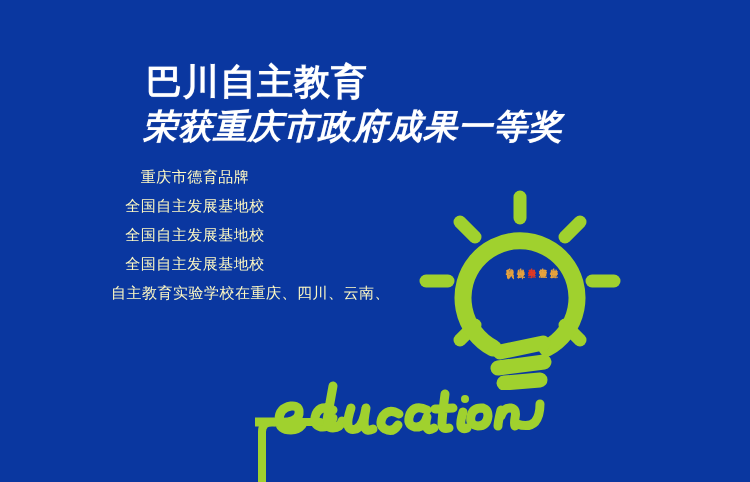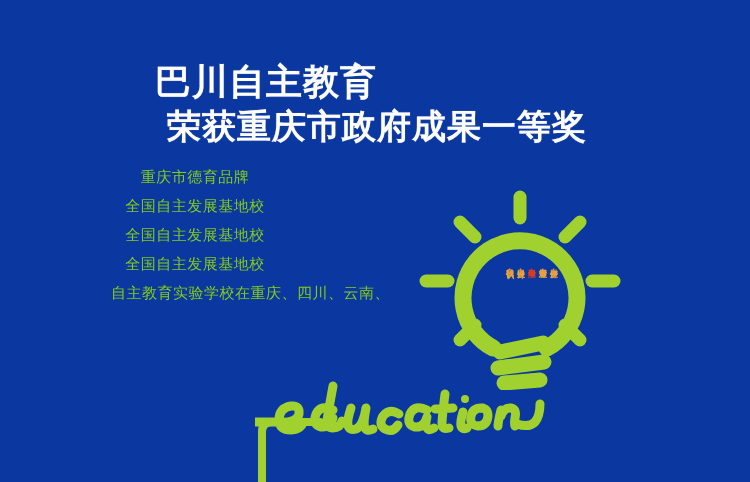--- a/index.html
+++ b/index.html
@@ -12,52 +12,53 @@
     width: 750px;
     height: 482px;
     overflow: hidden;
     background: #0a37a0;
     font-family: "Liberation Sans", "DejaVu Sans", sans-serif;
   }
 
   
   .headline {
     position: absolute;
-    left: 150px;
+    left: 141px;
     top: 60px;
     width: 470px;
   }
   .headline-line {
     color: #ffffff;
     font-weight: bold;
     letter-spacing: 1px;
     white-space: nowrap;
     text-shadow: 0 0 1px rgba(255,255,255,0.45);
   }
   .headline-line.l1 {
     font-size: 36px;
     line-height: 44px;
     margin-left: 5px;
   }
   .headline-line.l2 {
     font-size: 34px;
     line-height: 44px;
-    margin-left: 17px;
+    margin-left: 2px;
+    font-style: italic;
   }
 
   
   .credentials {
     position: absolute;
     left: 0px;
     top: 162px;
     width: 390px;
     text-align: center;
   }
   .cred-line {
-    color: #84cc16;
+    color: #fef9c3;
     font-size: 15px;
     line-height: 29px;
     white-space: nowrap;
     letter-spacing: 0.5px;
     font-weight: 500;
   }
   .cred-line.wide {
     font-size: 15px;
     text-align: right;
   }

